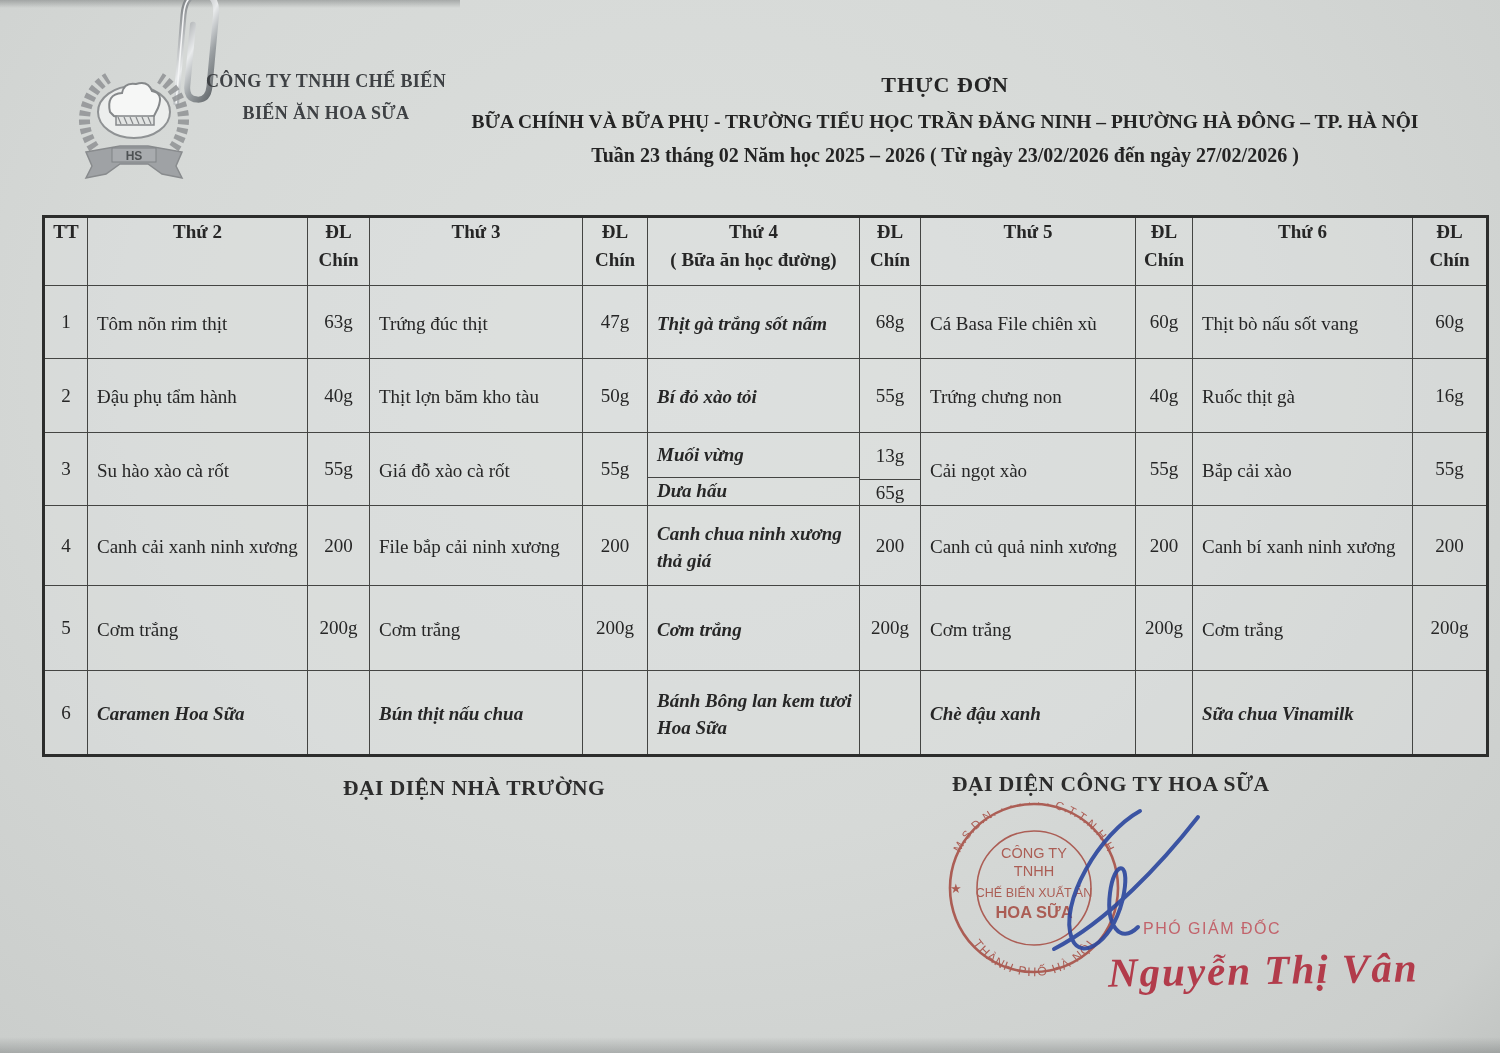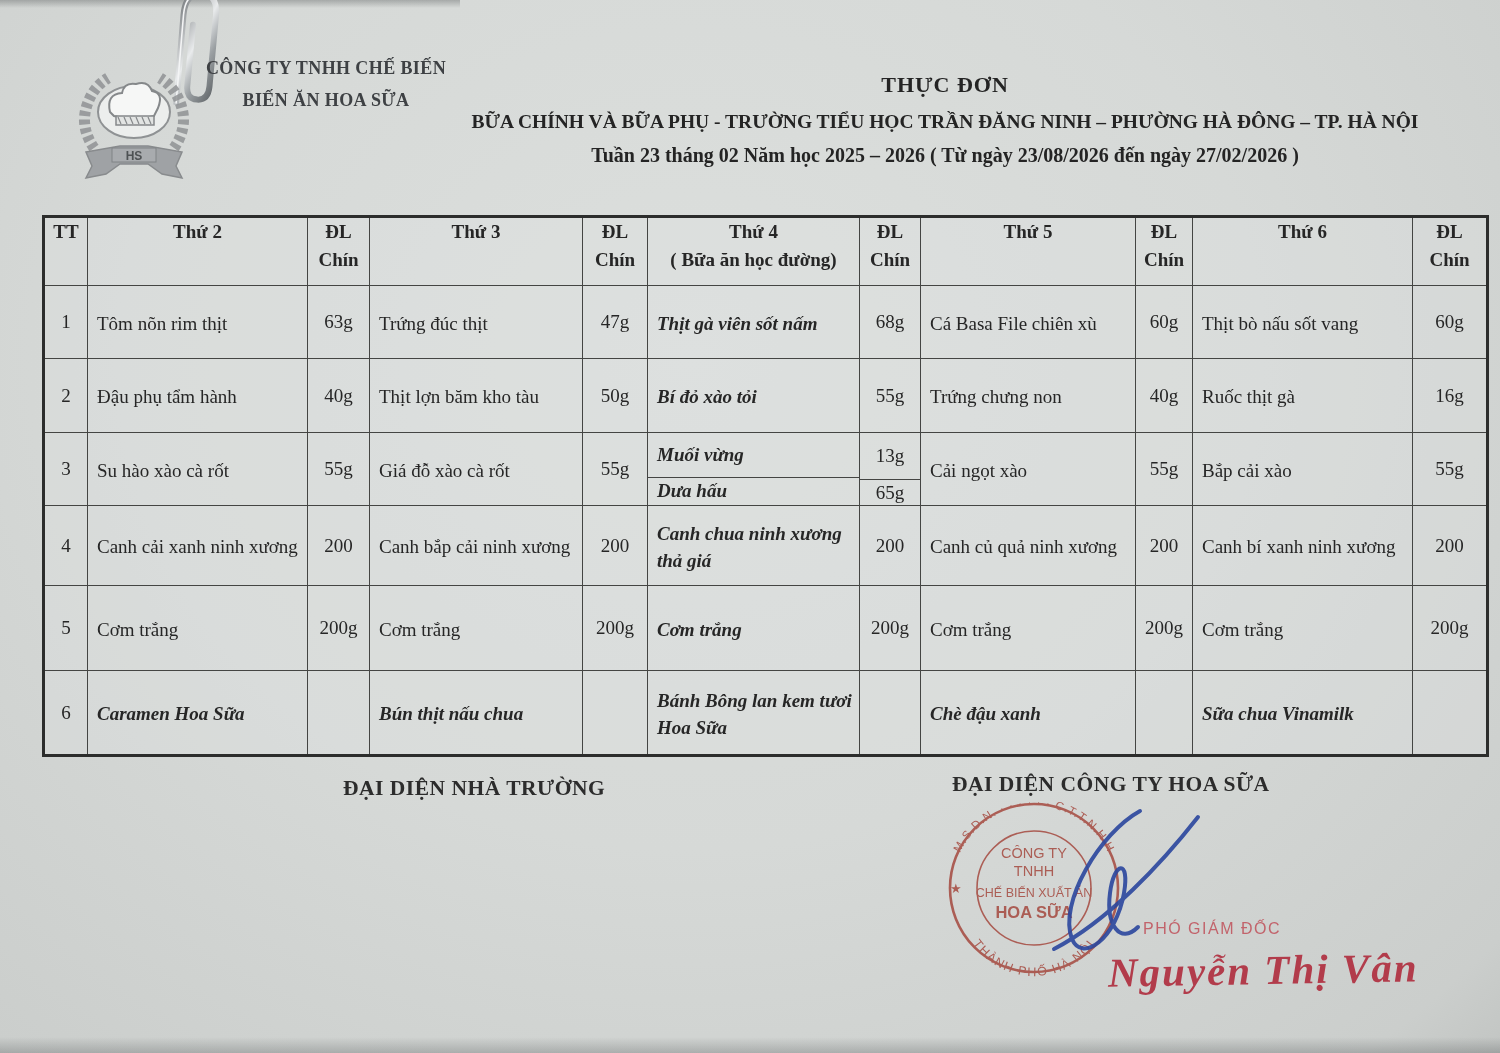--- a/index.html
+++ b/index.html
@@ -5,21 +5,21 @@
   html,body{margin:0;padding:0;}
   body{width:1500px;height:1053px;font-family:"Liberation Serif",serif;}
   #page{position:relative;width:1500px;height:1053px;overflow:hidden;
         background:radial-gradient(ellipse at 46% 34%, #dcdfdd 0%, #d6d9d7 50%, #cbcecc 92%, #c2c5c3 100%);}
   #page::after{content:"";position:absolute;left:0;bottom:0;width:100%;height:16px;
         background:linear-gradient(to bottom, rgba(0,0,0,0) 0%, rgba(35,40,42,.22) 100%);pointer-events:none;}
   #page::before{content:"";position:absolute;left:0;top:0;width:460px;height:8px;
         background:linear-gradient(to bottom, rgba(40,44,46,.28), rgba(0,0,0,0));pointer-events:none;}
 
   
-  .company{position:absolute;left:196px;top:53px;width:260px;text-align:center;
+  .company{position:absolute;left:196px;top:66px;width:260px;text-align:center;
            font-weight:bold;font-size:18px;line-height:1.75;color:#3e4144;letter-spacing:.4px;}
   .titleblock{position:absolute;left:430px;top:72px;width:1030px;text-align:center;color:#242424;}
   .title{font-size:22px;font-weight:bold;letter-spacing:1px;}
   .subtitle{margin-top:13px;font-size:19.5px;font-weight:bold;}
   .weekline{margin-top:11px;font-size:20px;font-weight:bold;}
 
   
   .menu-table{position:absolute;left:42px;top:215px;
       display:grid;
       grid-template-columns:43px 220px 62px 213px 65px 212px 61px 215px 57px 220px 73px;
@@ -87,21 +87,21 @@
   </svg>
 
   <div class="company">
     <div>CÔNG TY TNHH CHẾ BIẾN</div>
     <div>BIẾN ĂN HOA SỮA</div>
   </div>
 
   <div class="titleblock">
     <div class="title">THỰC ĐƠN</div>
     <div class="subtitle">BỮA CHÍNH VÀ BỮA PHỤ - TRƯỜNG TIỂU HỌC TRẦN ĐĂNG NINH – PHƯỜNG HÀ ĐÔNG – TP. HÀ NỘI</div>
-    <div class="weekline">Tuần 23 tháng 02 Năm học 2025 – 2026  ( Từ ngày 23/08/2026 đến ngày 27/02/2026 )</div>
+    <div class="weekline">Tuần 23 tháng 02 Năm học 2025 – 2026  ( Từ ngày 23/02/2026 đến ngày 27/02/2026 )</div>
   </div>
 
   <div class="menu-table">
 
     <div class="c hd">
         <span>TT</span>
       </div>
     <div class="c hd">
         <span>Thứ 2</span>
       </div>
@@ -137,21 +137,21 @@
     <div class="c hd">
         <span>ĐL</span>
         <span>Chín</span>
       </div>
 
     <div class="c tt">1</div>
     <div class="c dish">Tôm nõn rim thịt</div>
     <div class="c qty">63g</div>
     <div class="c dish">Trứng đúc thịt</div>
     <div class="c qty">47g</div>
-    <div class="c dish em">Thịt gà viên sốt nấm</div>
+    <div class="c dish em">Thịt gà trắng sốt nấm</div>
     <div class="c qty">68g</div>
     <div class="c dish">Cá Basa File chiên xù</div>
     <div class="c qty">60g</div>
     <div class="c dish">Thịt bò nấu sốt vang</div>
     <div class="c qty">60g</div>
 
     <div class="c tt">2</div>
     <div class="c dish">Đậu phụ tẩm hành</div>
     <div class="c qty">40g</div>
     <div class="c dish">Thịt lợn băm kho tàu</div>
@@ -177,21 +177,21 @@
       <div class="h2">65g</div>
     </div>
     <div class="c dish">Cải ngọt xào</div>
     <div class="c qty">55g</div>
     <div class="c dish">Bắp cải xào</div>
     <div class="c qty">55g</div>
 
     <div class="c tt">4</div>
     <div class="c dish">Canh cải xanh ninh xương</div>
     <div class="c qty">200</div>
-    <div class="c dish">Canh bắp cải ninh xương</div>
+    <div class="c dish">File bắp cải ninh xương</div>
     <div class="c qty">200</div>
     <div class="c dish em">Canh chua ninh xương thả giá</div>
     <div class="c qty">200</div>
     <div class="c dish">Canh củ quả ninh xương</div>
     <div class="c qty">200</div>
     <div class="c dish">Canh bí xanh ninh xương</div>
     <div class="c qty">200</div>
 
     <div class="c tt">5</div>
     <div class="c dish">Cơm trắng</div>

